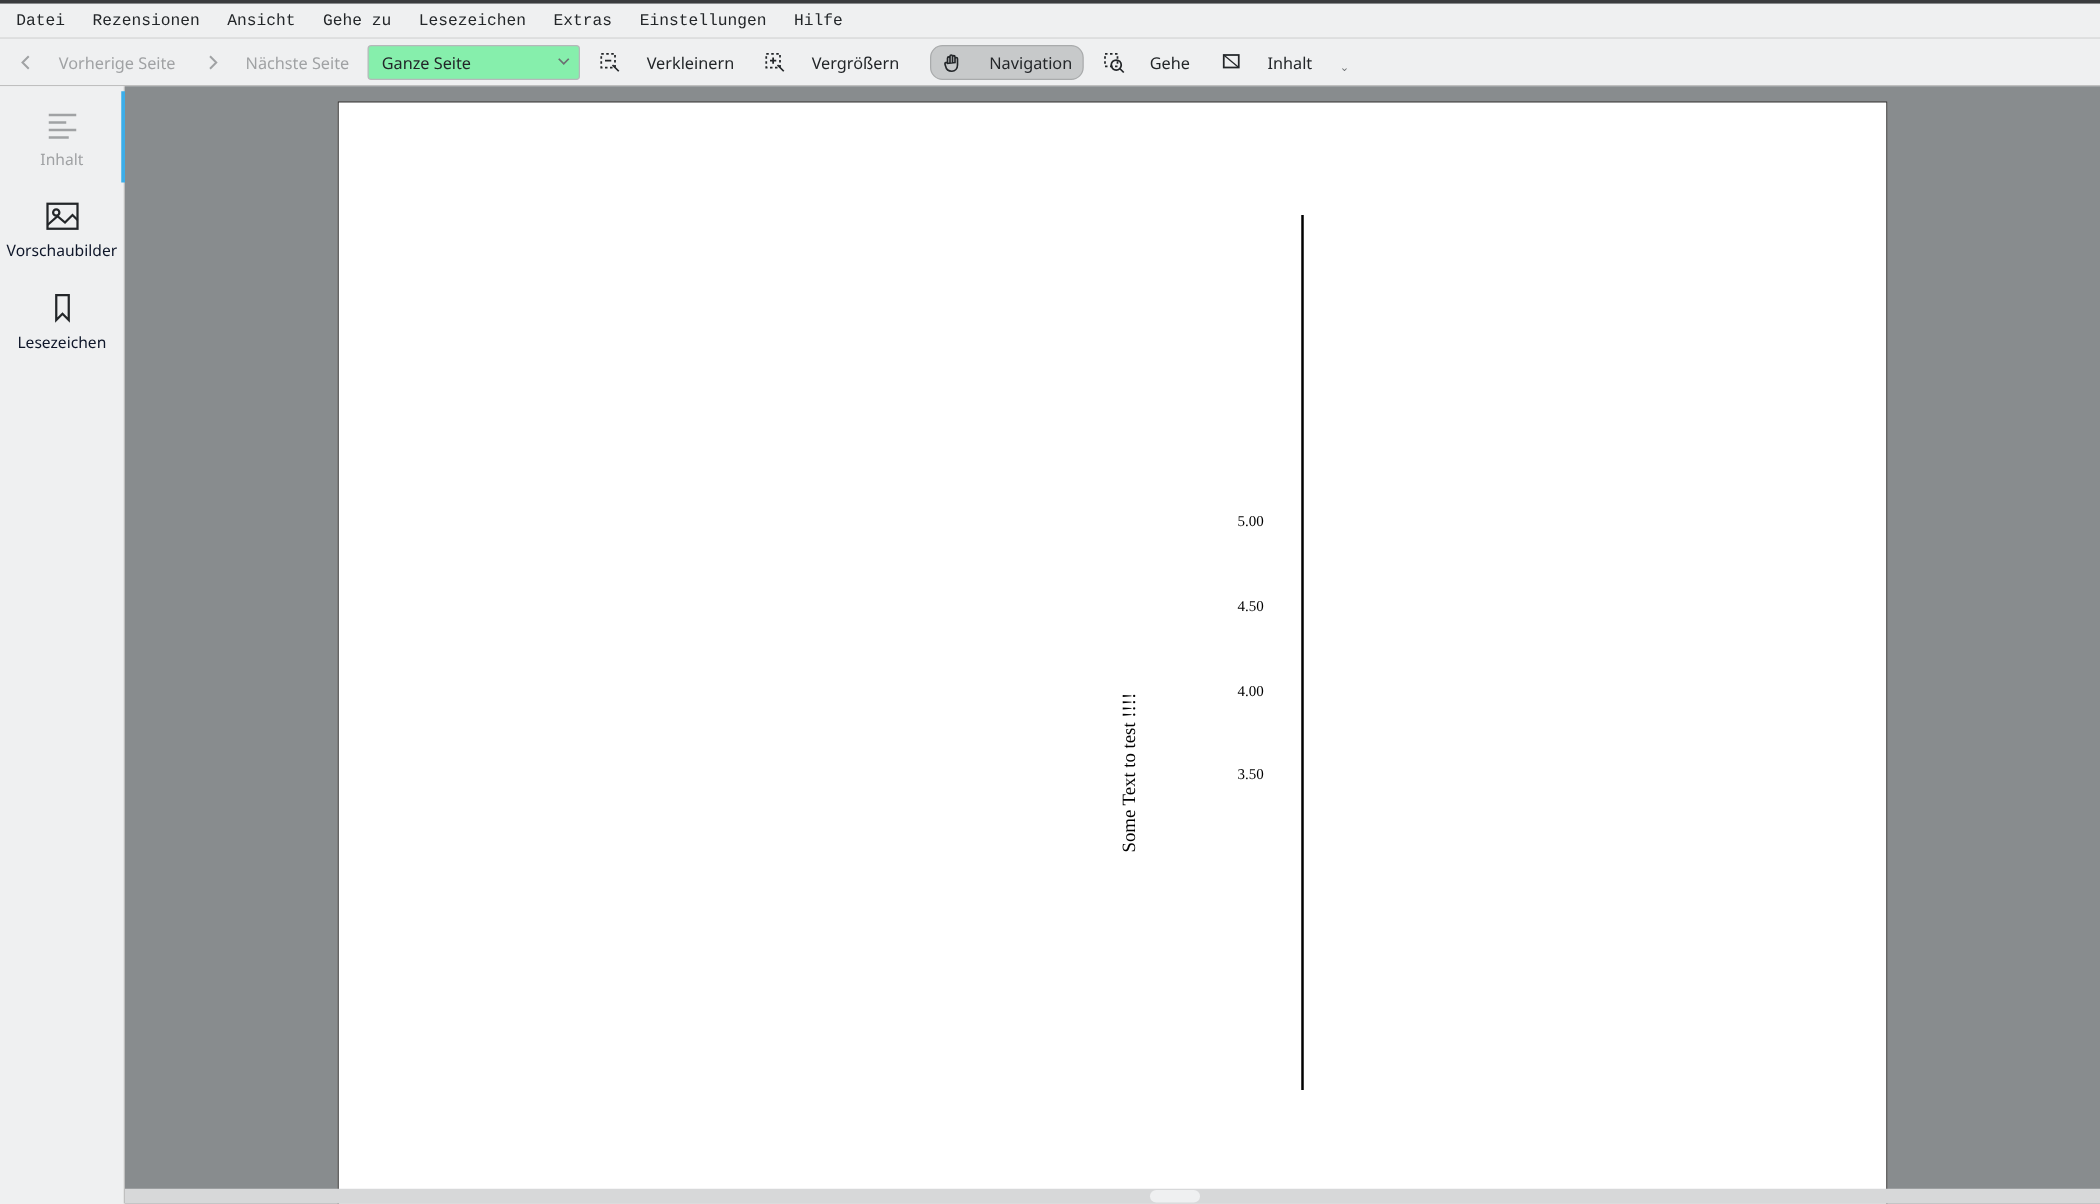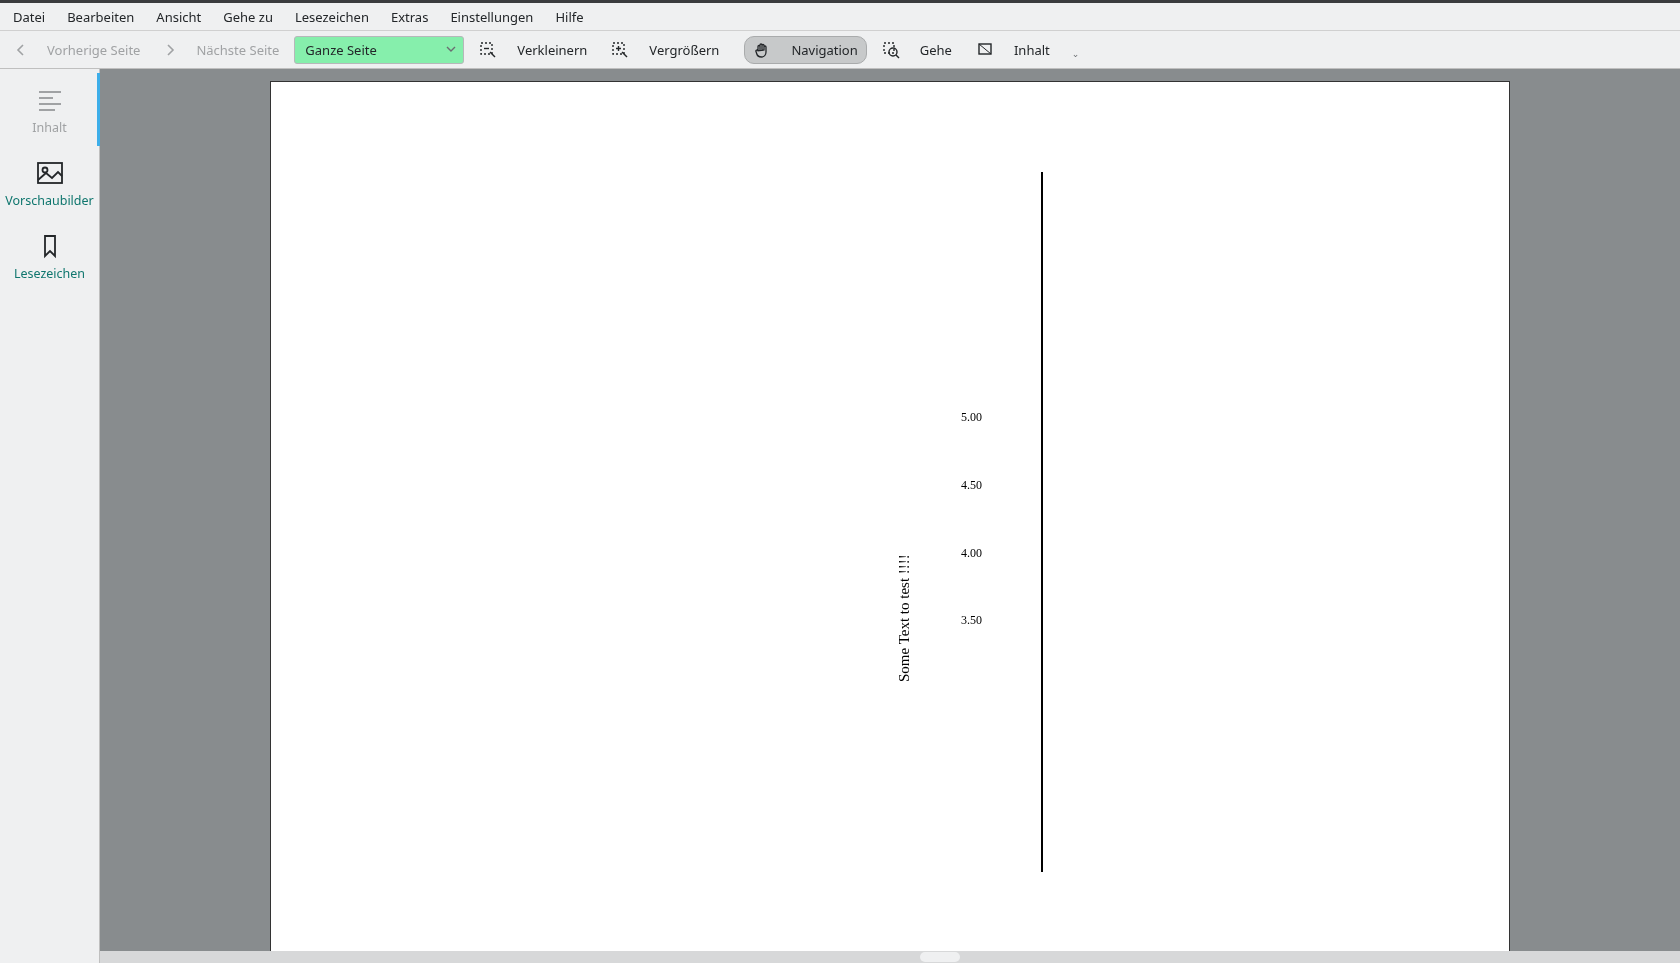--- a/index.html
+++ b/index.html
@@ -17,20 +17,21 @@
   .menubar {
     display: flex; align-items: center;
     height: 28px;
     padding: 0 2px;
     background: #eff0f1;
     border-bottom: 1px solid #d0d0d0;
   }
   .menubar .menu-item {
     padding: 4px 11px;
     cursor: default;
+    font-family: Liberation Mono, monospace;
   }
   
   .toolbar {
     display: flex; align-items: center;
     height: 38px;
     padding: 0 6px;
     gap: 6px;
     background: #eff0f1;
     border-bottom: 1px solid #bfbfbf;
   }
@@ -68,21 +69,21 @@
     display: flex; flex-direction: column;
     align-items: stretch;
     padding-top: 4px;
   }
   .side-item {
     display: flex; flex-direction: column; align-items: center;
     justify-content: center;
     padding: 14px 2px 10px;
     gap: 6px;
     font-size: 12.5px;
-    color: #0f766e;
+    color: #0f172a;
     position: relative;
   }
   .side-item.disabled { color: #a0a2a4; }
   .side-item.active-tab {}
   .side-item.active-tab::after {
     content: ""; position: absolute; right: -1px; top: 0; bottom: 0;
     width: 3px; background: #3daee9;
   }
   .side-item svg { display: block; }
   
@@ -115,20 +116,21 @@
     left: 270px;
     top: 0;
     width: 0;
     height: 700px;
     border-left: 2.5px solid #000;
   }
   .ytick {
     position: absolute;
     left: 190px;
     width: 50px;
+    text-align: right;
     font-family: "Nimbus Roman", "Times New Roman", serif;
     font-size: 12px;
     color: #000;
     transform: translateY(-50%);
   }
   .ylabel {
     position: absolute;
     left: 125px;
     top: 510px;
     transform: rotate(-90deg);
@@ -147,21 +149,21 @@
     background: #eff0f1; border-radius: 5px;
   }
 </style>
 </head>
 <body>
 
 <div class="window-border">
 
   <div class="menubar">
     <div class="menu-item">Datei</div>
-    <div class="menu-item">Bearbeiten</div>
+    <div class="menu-item">Rezensionen</div>
     <div class="menu-item">Ansicht</div>
     <div class="menu-item">Gehe zu</div>
     <div class="menu-item">Lesezeichen</div>
     <div class="menu-item">Extras</div>
     <div class="menu-item">Einstellungen</div>
     <div class="menu-item">Hilfe</div>
   </div>
 
   <div class="toolbar">
     <div class="tool-btn disabled">

